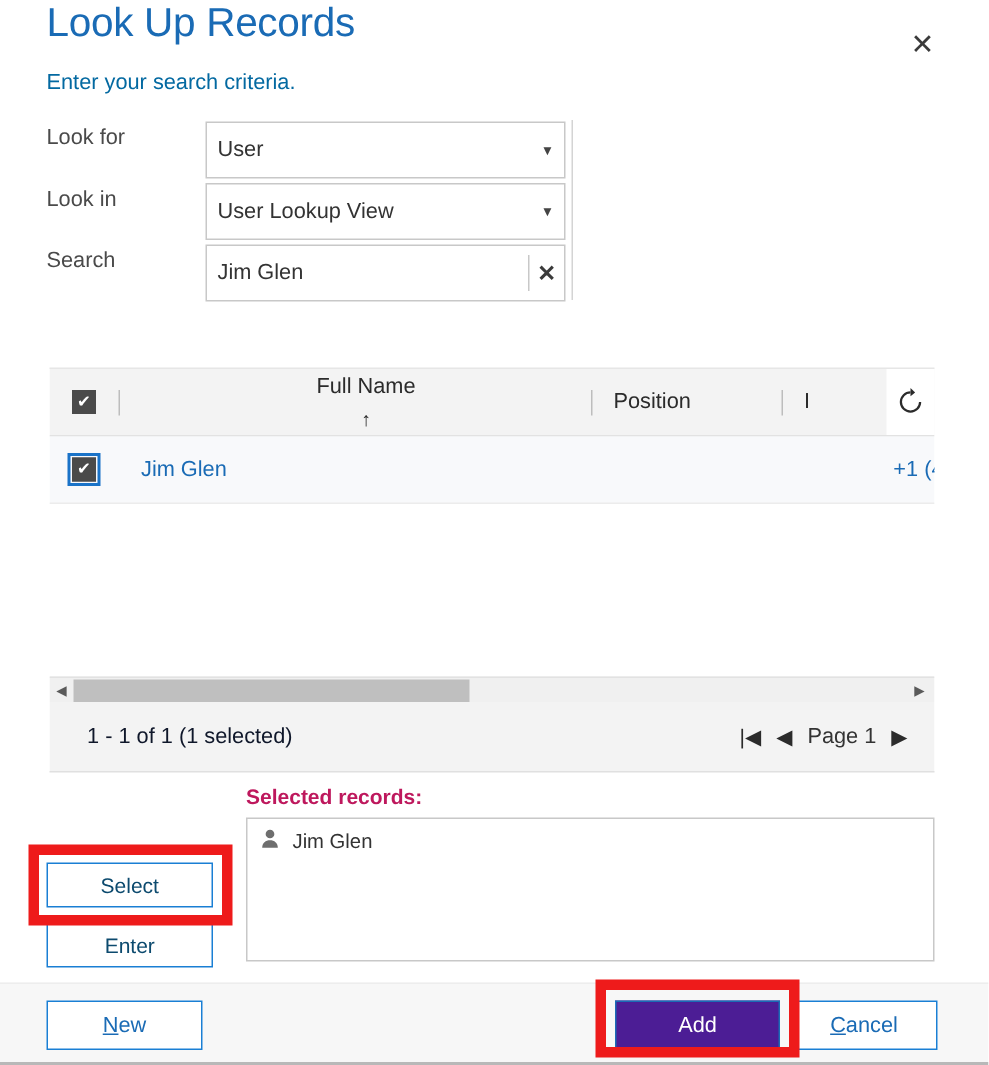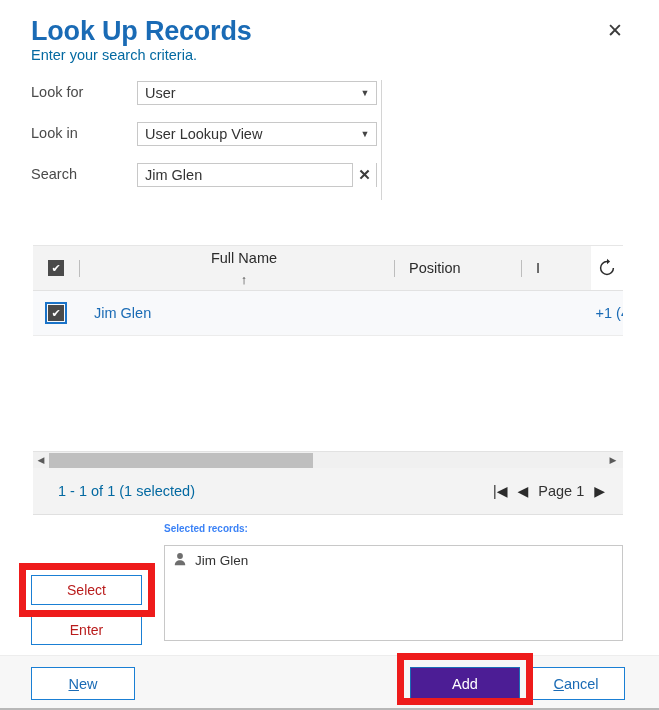--- a/index.html
+++ b/index.html
@@ -12,22 +12,22 @@
     overflow: hidden;
   }
   .dialog {
     position: relative;
     width: 659px; height: 710px;
     background: #ffffff;
   }
 
   
   .title {
-    position: absolute; left: 31px; top: 16px;
-    font-size: 27px; font-weight: bold;
+    position: absolute; left: 31px; top: 0;
+    font-size: 27px; font-weight: normal;
     color: #1a6bb5; letter-spacing: -0.2px;
     white-space: nowrap;
   }
   .subtitle {
     position: absolute; left: 31px; top: 47px;
     font-size: 14.5px; color: #0369a1;
     white-space: nowrap;
   }
   .close-btn {
     position: absolute; left: 600px; top: 16px;
@@ -47,21 +47,21 @@
   .field-row { position: absolute; left: 31px; height: 26px; }
   .field-row.r1 { top: 3px; }
   .field-row.r2 { top: 44px; }
   .field-row.r3 { top: 85px; }
   .field-label {
     position: absolute; left: 0; top: 3px;
     font-size: 14.5px; color: #4a4a4a; white-space: nowrap;
   }
   .field-control {
     position: absolute; left: 106px; top: 0;
-    width: 240px; height: 24px;
+    width: 240px; height: 38px;
     border: 1px solid #c8c8c8; background: #ffffff;
     display: flex; align-items: center;
   }
   .field-control .val {
     flex: 1; padding-left: 7px; font-size: 14.5px;
     color: #333333; white-space: nowrap; overflow: hidden;
     line-height: 24px;
   }
   .caret {
     width: 22px; text-align: center; font-size: 9px;
@@ -143,54 +143,54 @@
     width: 264px; height: 15px; background: #bfbfbf; cursor: pointer;
   }
   .hs-arrow.right { position: absolute; right: 2px; }
   .grid-foot {
     position: relative; height: 46px;
     background: #f3f3f3;
     display: flex; align-items: center;
   }
   .foot-count {
     position: absolute; left: 25px;
-    font-size: 14.5px; color: #0369a1; white-space: nowrap;
+    font-size: 14.5px; color: #0f172a; white-space: nowrap;
   }
   .pager {
     position: absolute; right: 18px;
     display: flex; align-items: center; gap: 10px;
   }
   .pg-btn {
     font-size: 14px; color: #2b2b2b; cursor: pointer; user-select: none;
     display: flex; align-items: center;
   }
   .pg-label { font-size: 14.5px; color: #333333; white-space: nowrap; margin: 0 0; }
 
   
   .sel-label {
     position: absolute; left: 164px; top: 523px;
-    font-size: 10px; font-weight: bold; color: #3b82f6; white-space: nowrap;
+    font-size: 14px; font-weight: bold; color: #be185d; white-space: nowrap;
   }
   .sel-box {
     position: absolute; left: 164px; top: 545px;
     width: 459px; height: 96px;
     border: 1px solid #c8c8c8; background: #ffffff;
     padding: 6px 8px;
   }
   .sel-item {
     display: flex; align-items: center; gap: 8px;
     font-size: 13.5px; color: #333333; cursor: pointer;
   }
   .person-icon { display: block; }
 
   .side-btn {
     position: absolute; left: 31px;
     width: 111px; height: 30px;
     border: 1px solid #1a7fd4; background: #ffffff;
-    color: #b91c1c; font-size: 14px;
+    color: #0c4a6e; font-size: 14px;
     font-family: "Liberation Sans", sans-serif;
     cursor: pointer; padding: 4px;
   }
   .btn-select { top: 575px; }
   .btn-remove { top: 615px; }
 
   
   .footer {
     position: absolute; left: 0; top: 655px;
     width: 659px; height: 55px;

